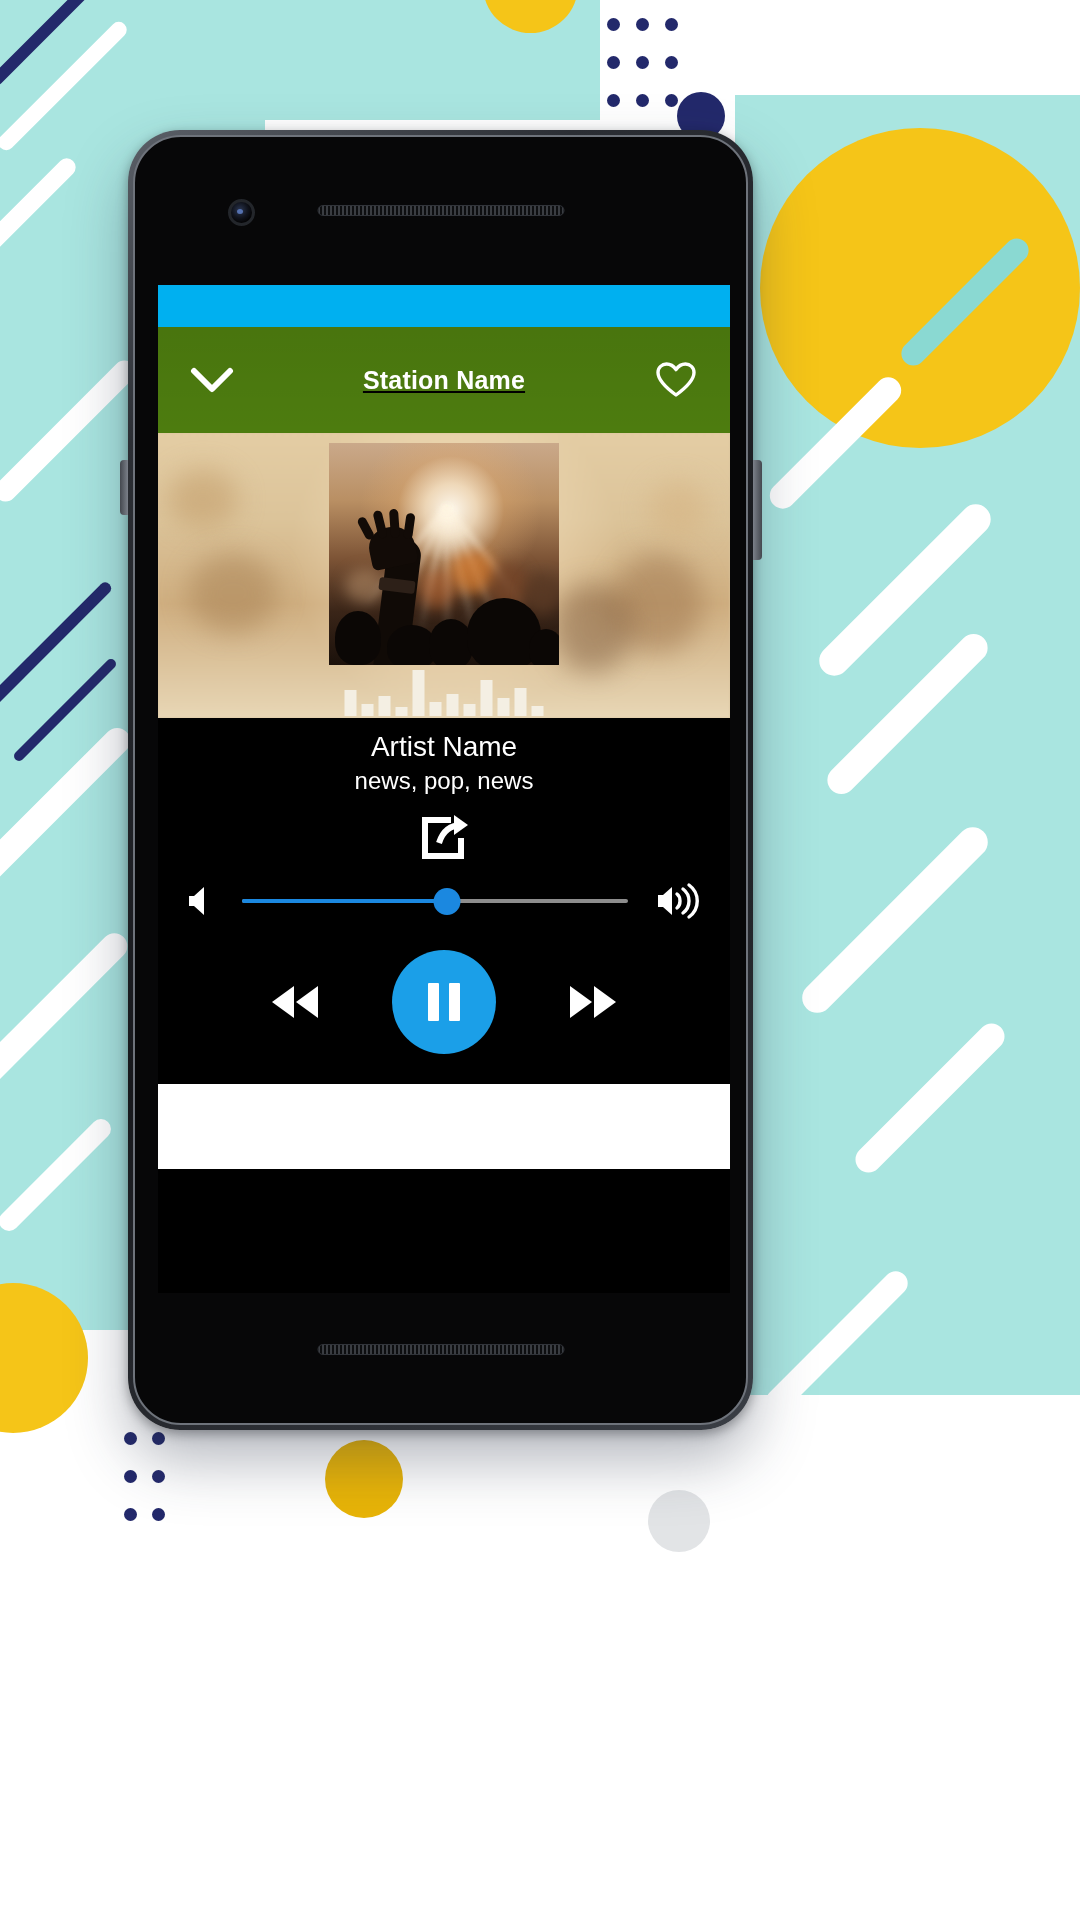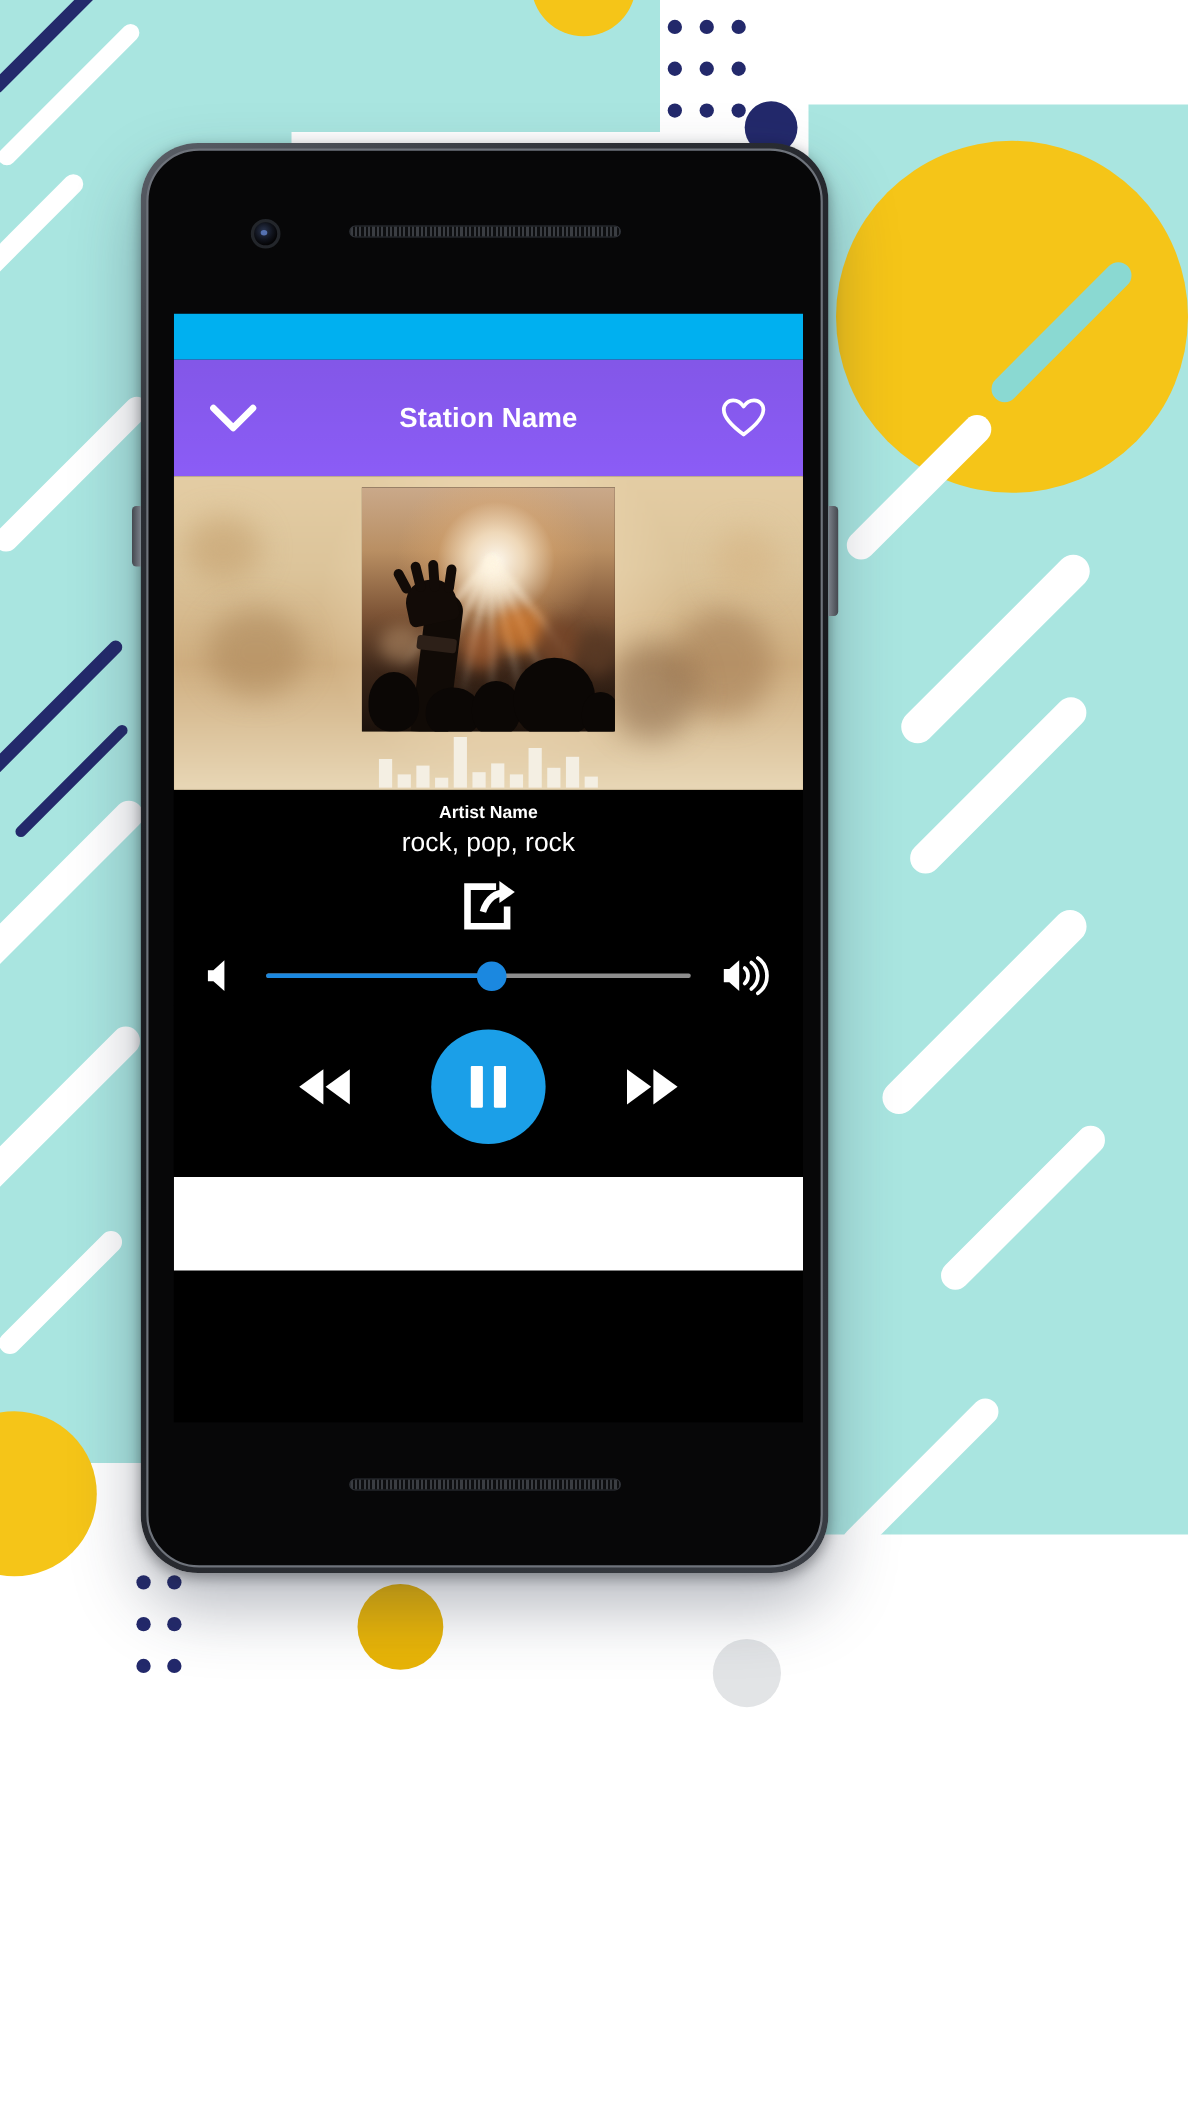--- a/index.html
+++ b/index.html
@@ -291,22 +291,22 @@
   }
 
   
   #track-info {
     background: #000;
     padding-top: 13px;
     text-align: center;
   }
   #artist-name {
     color: #ffffff;
-    font-size: 16px;
-    font-weight: bold;
+    font-size: 28px;
+    font-weight: normal;
   }
   #genres {
     color: #ffffff;
     font-size: 24px;
     margin-top: 4px;
     font-weight: normal;
   }
 
   
   #share-row {
@@ -456,21 +456,21 @@
   <div id="phone-inner">
 
     <div class="speaker-grille" id="grille-top"></div>
     <div id="front-camera"></div>
     <div class="speaker-grille" id="grille-bottom"></div>
 
     <div id="screen">
 
       <div id="status-accent" style="background: rgb(0, 176, 240);"></div>
 
-      <div id="app-bar" style="background: #8b5cf6;">
+      <div id="app-bar" style="background: #4d7c0f; text-decoration: underline;">
 
         <div class="bar-icon">
           <span>
             <svg width="44" height="30" viewBox="0 0 44 30">
               <path d="M4 6 L22 24 L40 6" fill="none" stroke="#ffffff" stroke-width="6" stroke-linecap="round" stroke-linejoin="round"></path>
             </svg>
           </span>
         </div>
 
         <div id="station-titles">
@@ -539,21 +539,21 @@
             <span class="eqbar" style="height: 12px;"></span>
             <span class="eqbar" style="height: 36px;"></span>
             <span class="eqbar" style="height: 18px;"></span>
             <span class="eqbar" style="height: 28px;"></span>
             <span class="eqbar" style="height: 10px;"></span>
           </div>
       </div>
 
       <div id="track-info">
         <div id="artist-name">Artist Name</div>
-        <div id="genres">rock, pop, rock</div>
+        <div id="genres">news, pop, news</div>
       </div>
 
       <div id="share-row">
         <div style="cursor:pointer;">
           <span>
             <svg width="52" height="50" viewBox="0 0 52 50">
               <path d="M33 8 H7 V44 H43 V26" fill="none" stroke="#ffffff" stroke-width="6" stroke-linejoin="miter"></path>
               <path d="M21 31 C25 18 33 13 44 13" fill="none" stroke="#ffffff" stroke-width="6" stroke-linecap="butt"></path>
               <path d="M36 3 L50 13 L36 23 Z" fill="#ffffff"></path>
             </svg>

